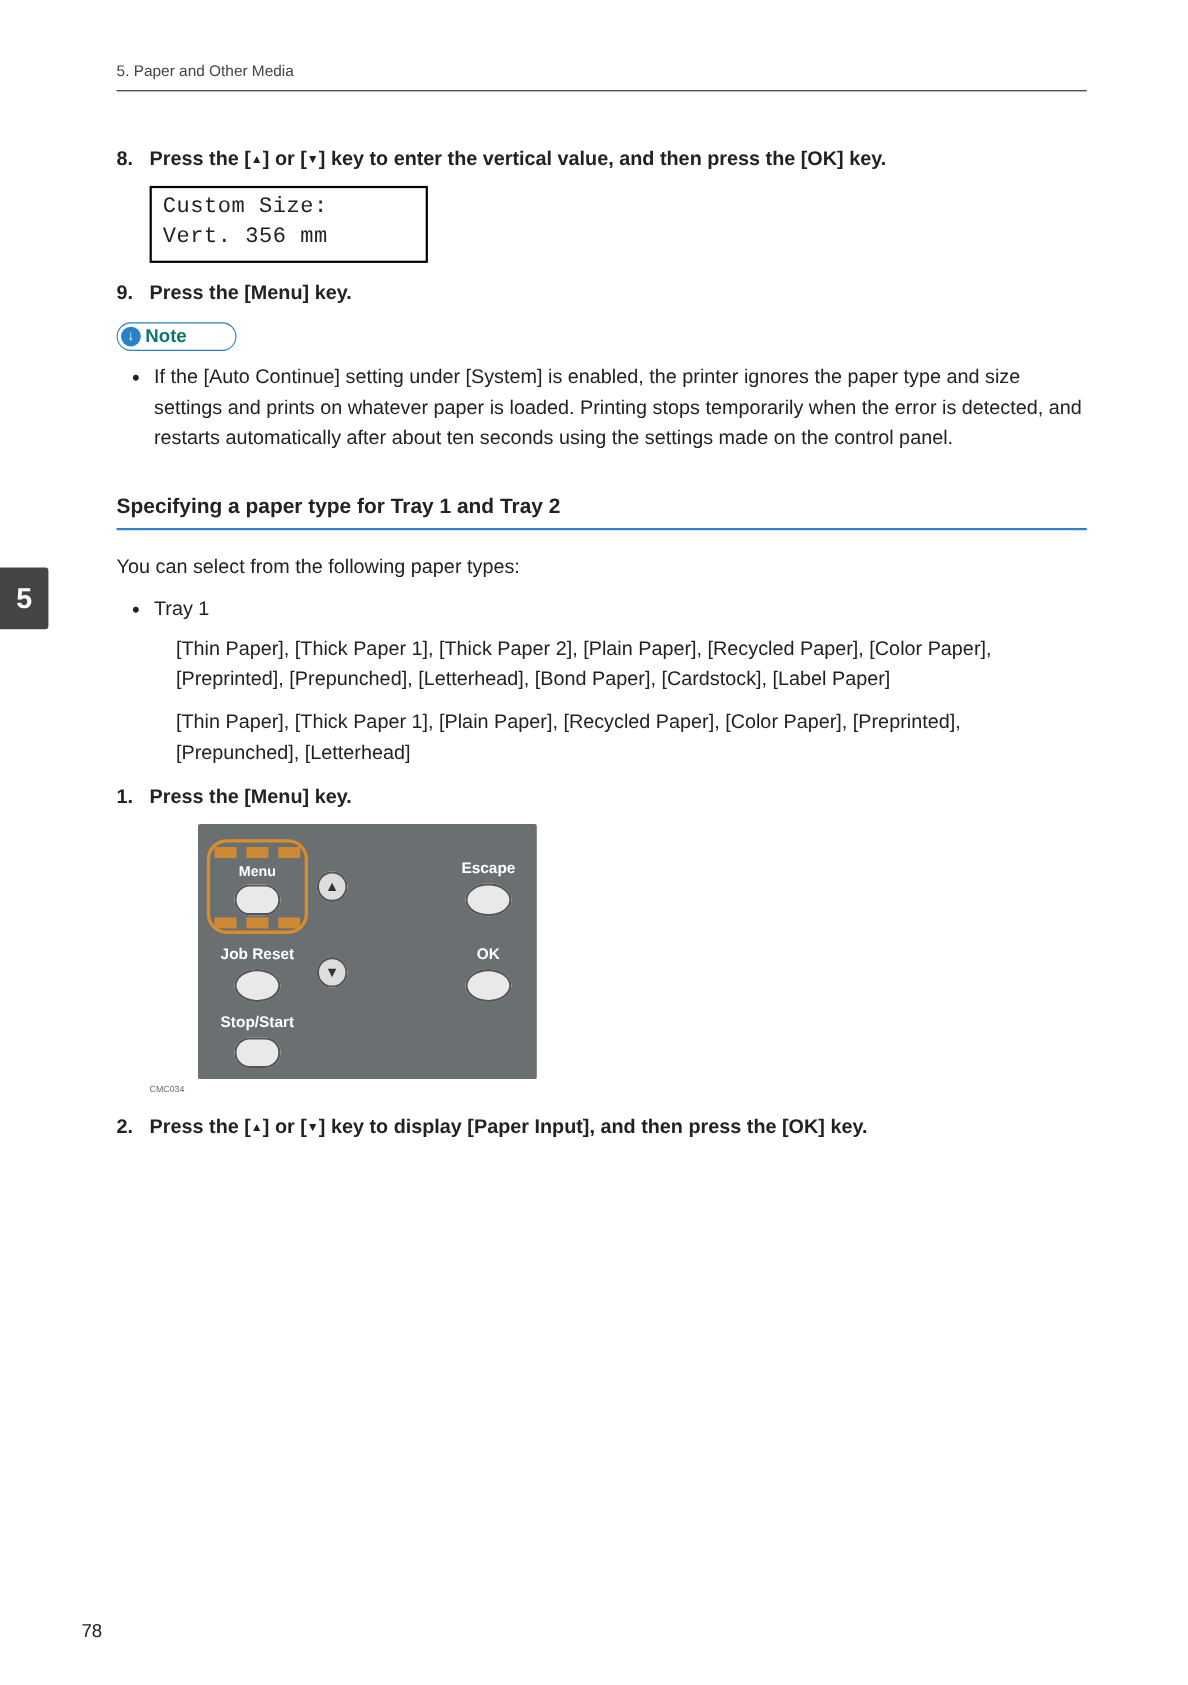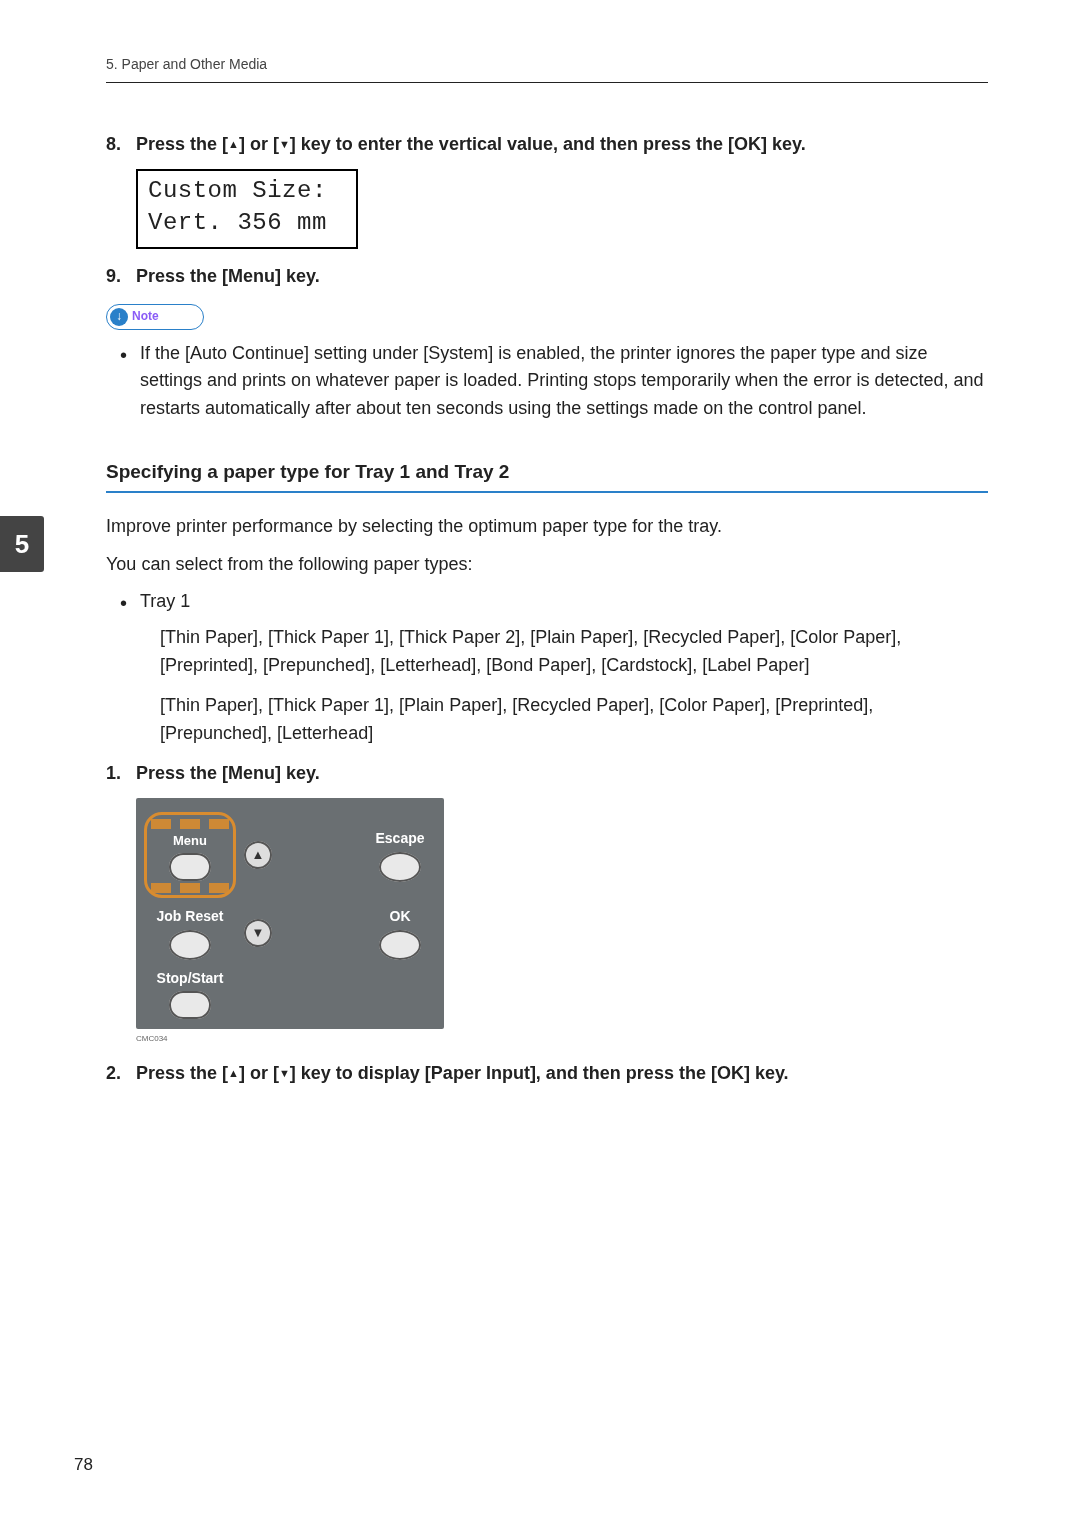--- a/index.html
+++ b/index.html
@@ -34,44 +34,44 @@
   }
   .step-num {
     font-weight: bold;
     width: 30px;
     flex-shrink: 0;
   }
   .step-text { font-weight: bold; flex: 1; }
   .tri { font-size: 11px; position: relative; top: -2px; }
   .lcd {
     font-family: "Courier New", monospace;
-    font-size: 24px;
+    font-size: 20px;
     border: 2px solid #000;
     padding: 4px 10px 8px 10px;
-    width: 222px;
+    width: 253px;
     margin: 0 16px 14px 30px;
     line-height: 1.35;
     letter-spacing: 0.5px;
   }
   .note-badge {
     display: inline-flex;
     align-items: center;
     border: 1.5px solid #2a80c9;
     border-radius: 14px;
     padding: 0 44px 0 3px;
     height: 26px;
     margin: 2px 0 10px 0;
   }
   .note-icon {
     width: 18px; height: 18px; border-radius: 50%;
     background: #2a80c9; color: #fff;
     display: inline-flex; align-items: center; justify-content: center;
     font-size: 12px; font-weight: bold; margin-right: 4px;
   }
-  .note-label { color: #8b5cf6; font-weight: bold; font-size: 12px; }
+  .note-label { color: #0f766e; font-weight: bold; font-size: 17px; }
   ul.plain { list-style: none; padding-left: 34px; }
   ul.plain > li::before {
     content: "•"; position: absolute; margin-left: -20px; font-size: 20px;
   }
   ul.plain > li { position: relative; margin-bottom: 8px; }
   .indent-block { padding-left: 34px; margin-bottom: 12px; }
   h3.section {
     font-size: 19px;
     font-weight: bold;
     margin: 34px 0 4px 0;
@@ -99,20 +99,21 @@
   }
   .panel-wrap { margin-left: 30px; margin-bottom: 4px; }
   .panel {
     width: 308px;
     background: #6a6f72;
     padding: 14px 12px 10px 8px;
     display: flex;
     flex-direction: column;
     gap: 8px;
     border-radius: 2px;
+    margin-left: 44px;
   }
   .prow { display: flex; align-items: center; gap: 8px; }
   .menu-frame {
     border: 3px solid #d98c2f;
     border-radius: 18px;
     padding: 4px 4px 2px 4px;
     display: flex;
     flex-direction: column;
     align-items: center;
     width: 92px;
@@ -141,21 +142,21 @@
     display: flex; align-items: center; justify-content: center;
     box-shadow: inset 0 0 0 2px #555;
   }
   .p-label { color: #fff; font-size: 14px; font-weight: bold; min-width: 64px; }
   .col { display: flex; flex-direction: column; align-items: center; gap: 2px; }
   .img-code {
     text-align: left; width: 364px; font-size: 8px; color: #666; margin: 2px 0 14px 30px;
   }
   .pgnum {
     position: absolute;
-    bottom: 54px;
+    bottom: 36px;
     left: 74px;
     font-size: 17px;
   }
 </style>
 </head>
 <body>
 
 <div class="chapter-tab">5</div>
 
 <div class="page">
@@ -186,21 +187,20 @@
     <span class="note-label">Note</span>
   </div>
   <ul class="plain">
     <li>If the [Auto Continue] setting under [System] is enabled, the printer ignores the paper type and size settings and prints on whatever paper is loaded. Printing stops temporarily when the error is detected, and restarts automatically after about ten seconds using the settings made on the control panel.</li>
   </ul>
 
   
   <h3 class="section">Specifying a paper type for Tray 1 and Tray 2</h3>
   <hr class="blue">
 
-  <p class="body-p">Improve printer performance by selecting the optimum paper type for the tray.</p>
   <p class="body-p">You can select from the following paper types:</p>
 
   <ul class="plain">
     <li>
       <span>Tray 1</span>
     </li>
   </ul>
   <div class="indent-block" style="padding-left:54px;">[Thin Paper], [Thick Paper 1], [Thick Paper 2], [Plain Paper], [Recycled Paper], [Color Paper], [Preprinted], [Prepunched], [Letterhead], [Bond Paper], [Cardstock], [Label Paper]</div>
 
   <div class="indent-block" style="padding-left:54px;">[Thin Paper], [Thick Paper 1], [Plain Paper], [Recycled Paper], [Color Paper], [Preprinted], [Prepunched], [Letterhead]</div>

